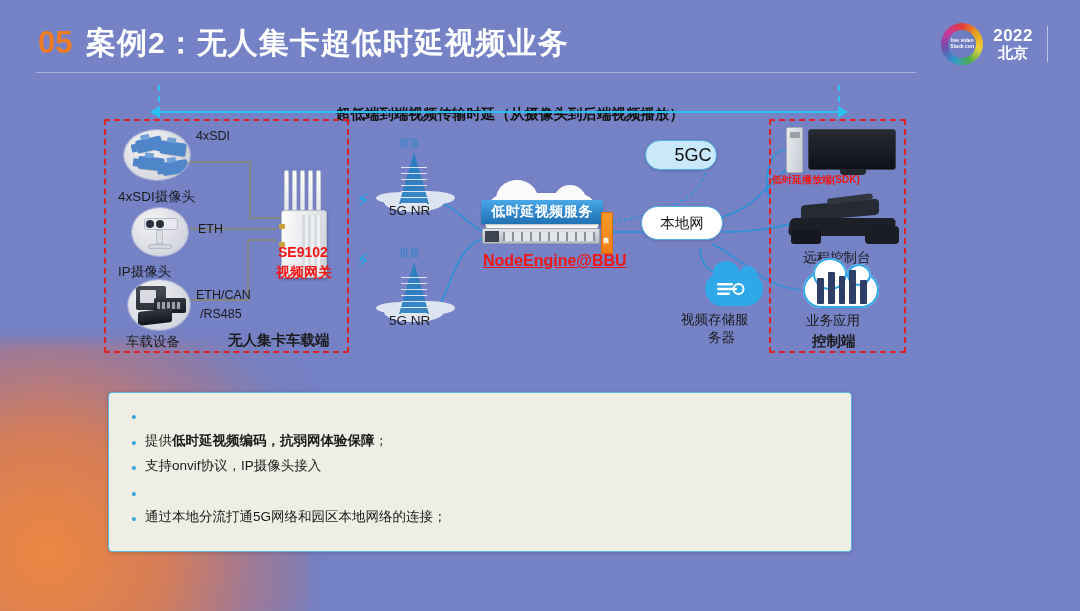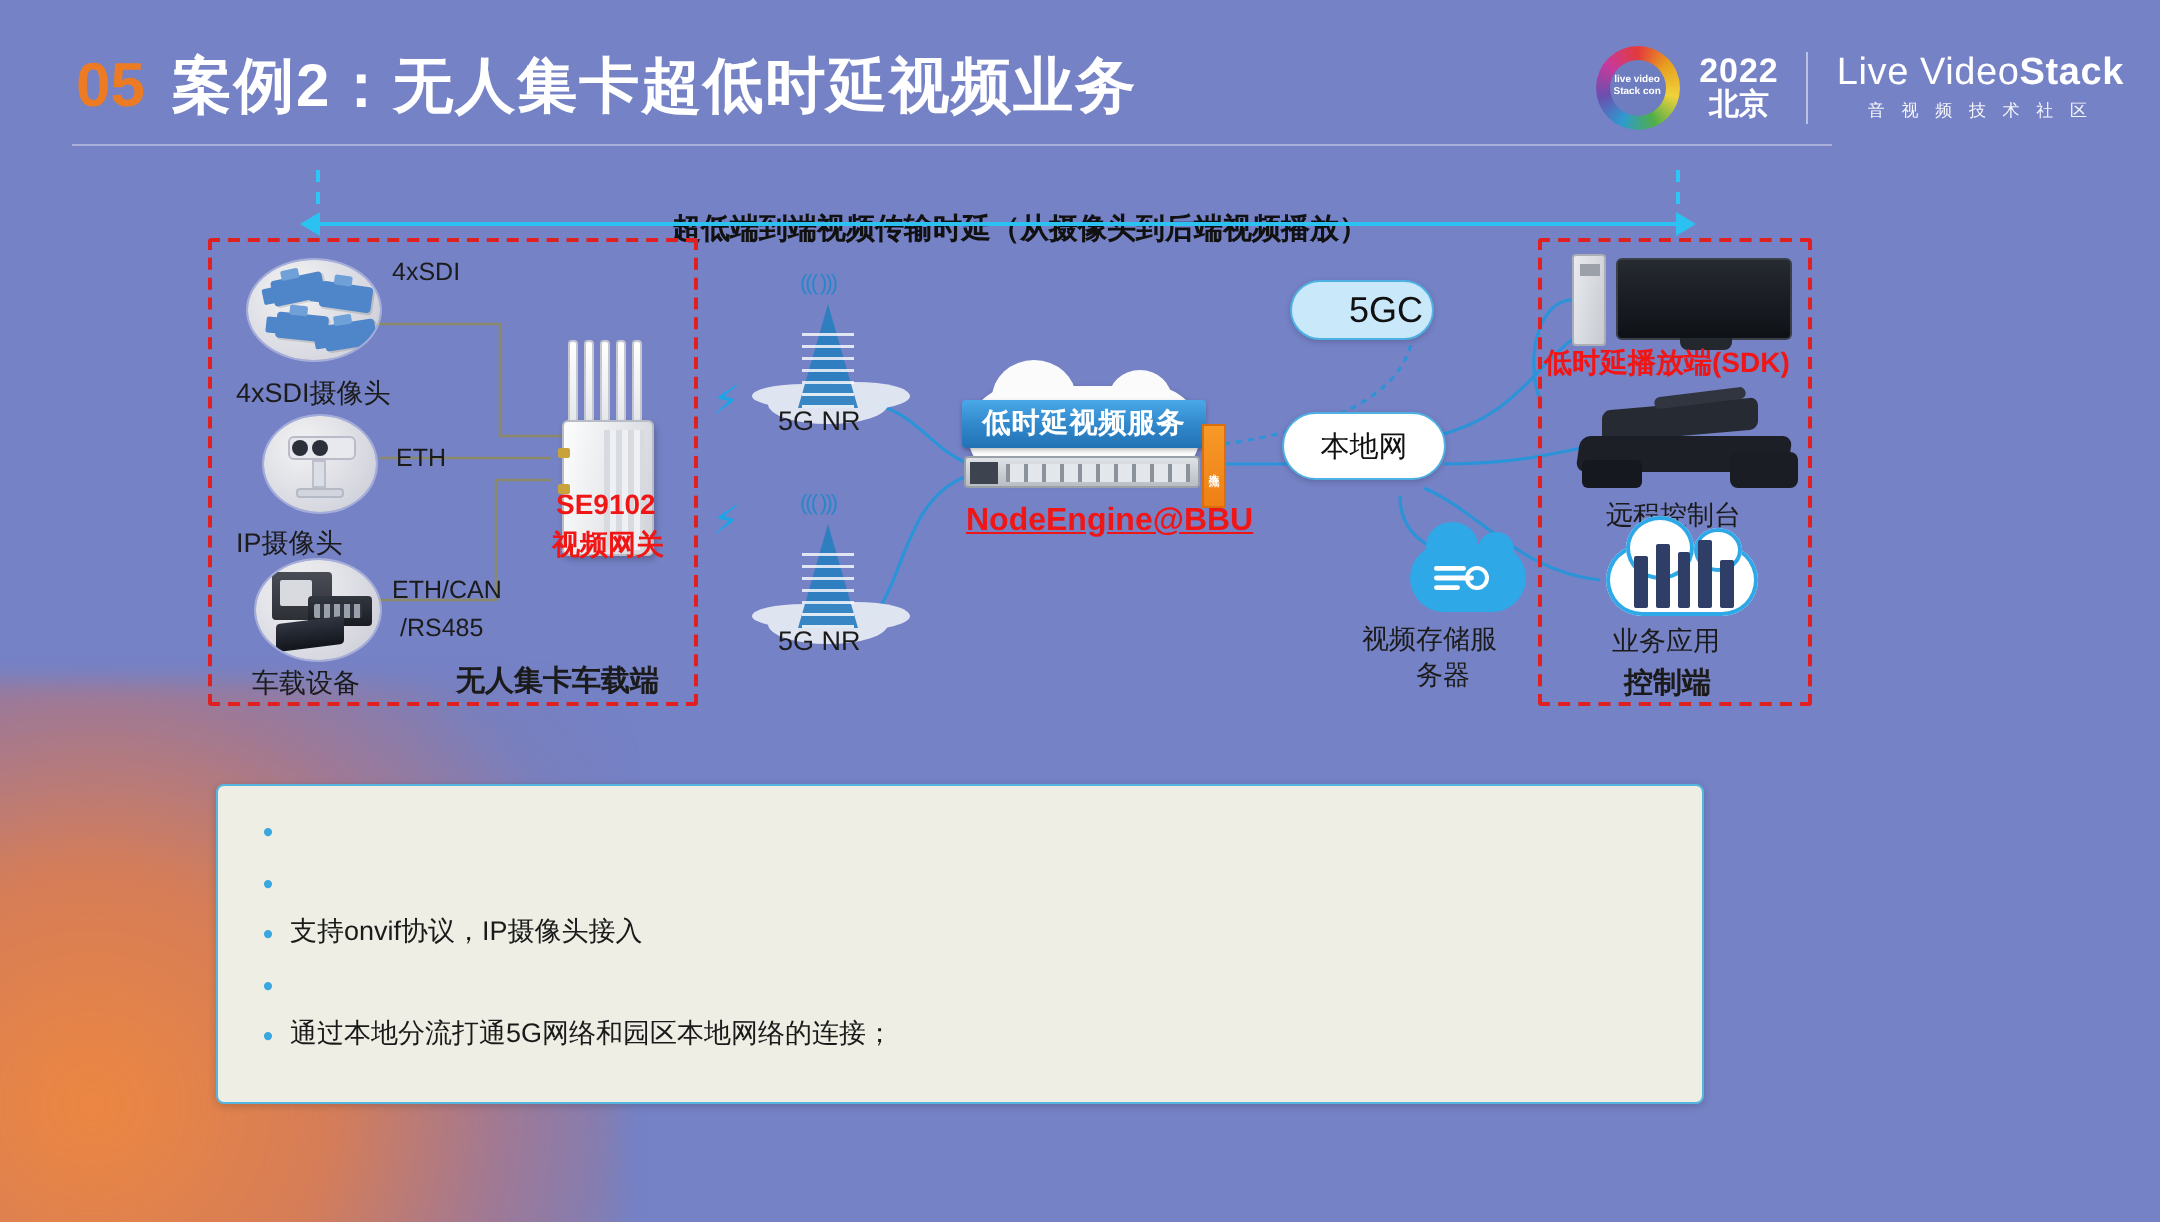--- a/index.html
+++ b/index.html
@@ -281,26 +281,20 @@
 
     <div id="brand">
       <div id="brand-mark">
         <div id="brand-mark-inner">live video Stack con</div>
       </div>
       <div id="brand-year">
         <div class="y">2022</div>
         <div class="c">北京</div>
       </div>
       <div id="brand-div"></div>
-      <div id="brand-name">
-        <div class="n">
-          <span>L</span><span>ive Video</span><b>Stack</b>
-        </div>
-        <div class="s">音 视 频 技 术 社 区</div>
-      </div>
     </div>
   </div>
 
   <div id="lat-label">超低端到端视频传输时延（从摄像头到后端视频播放）</div>
   <div class="lat-guide" id="lat-guide-l"></div>
   <div class="lat-guide" id="lat-guide-r"></div>
   <div id="lat-arrow"></div>
   <div class="lat-head" id="lat-head-l"></div>
   <div class="lat-head" id="lat-head-r"></div>
 
@@ -413,21 +407,21 @@
       <rect x="0" y="5.8" width="20" height="2.4" rx="1.2" fill="#fff"></rect>
       <rect x="0" y="10.6" width="13" height="2.4" rx="1.2" fill="#fff"></rect>
       <circle cx="21.5" cy="7" r="5" fill="none" stroke="#fff" stroke-width="2"></circle>
     </svg>
   </div>
   <div class="dlabel big" style="left:681px;top:311px;">视频存储服</div>
   <div class="dlabel big" style="left:708px;top:329px;">务器</div>
 
   <div id="pc-tower"></div>
   <div id="monitor"></div>
-  <div class="dlabel red" style="left:772px;top:173px;font-size:14px;">低时延播放端(SDK)</div>
+  <div class="dlabel red" style="left:772px;top:173px;font-size:10px;">低时延播放端(SDK)</div>
 
   <div id="rig">
     <div class="r2"></div>
       <div class="r5"></div>
       <div class="r1"></div>
       <div class="r3"></div>
       <div class="r4"></div>
   </div>
   <div class="dlabel big" style="left:803px;top:249px;">远程控制台</div>
 
@@ -443,20 +437,21 @@
   <div class="dlabel big" style="left:806px;top:312px;">业务应用</div>
   <div class="dlabel bold" style="left:812px;top:332px;font-size:14.5px;">控制端</div>
 
   <div id="desc">
     <div id="bullets">
       <div class="bullet">
         <span class="bdot">•</span>
       </div>
       <div class="bullet">
         <span class="bdot">•</span>
+        <span class="btxt"><span>提供</span><b>低时延视频编码，抗弱网体验保障</b><span>；</span></span>
       </div>
       <div class="bullet">
         <span class="bdot">•</span>
         <span class="btxt">支持onvif协议，IP摄像头接入</span>
       </div>
       <div class="bullet">
         <span class="bdot">•</span>
       </div>
       <div class="bullet">
         <span class="bdot">•</span>

